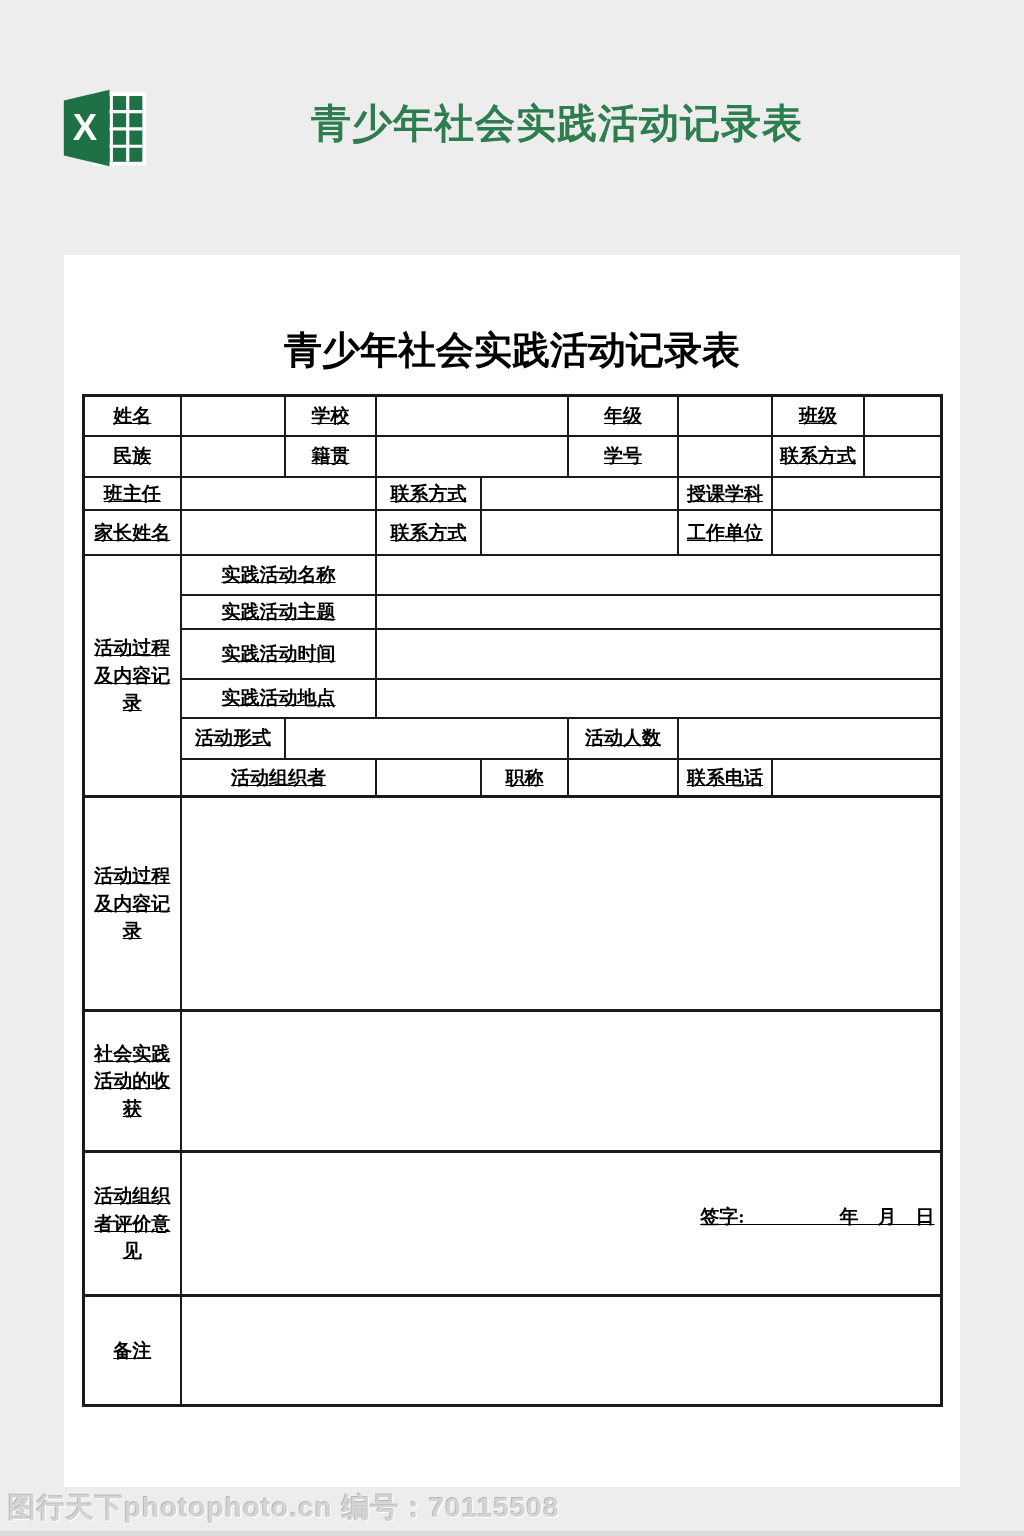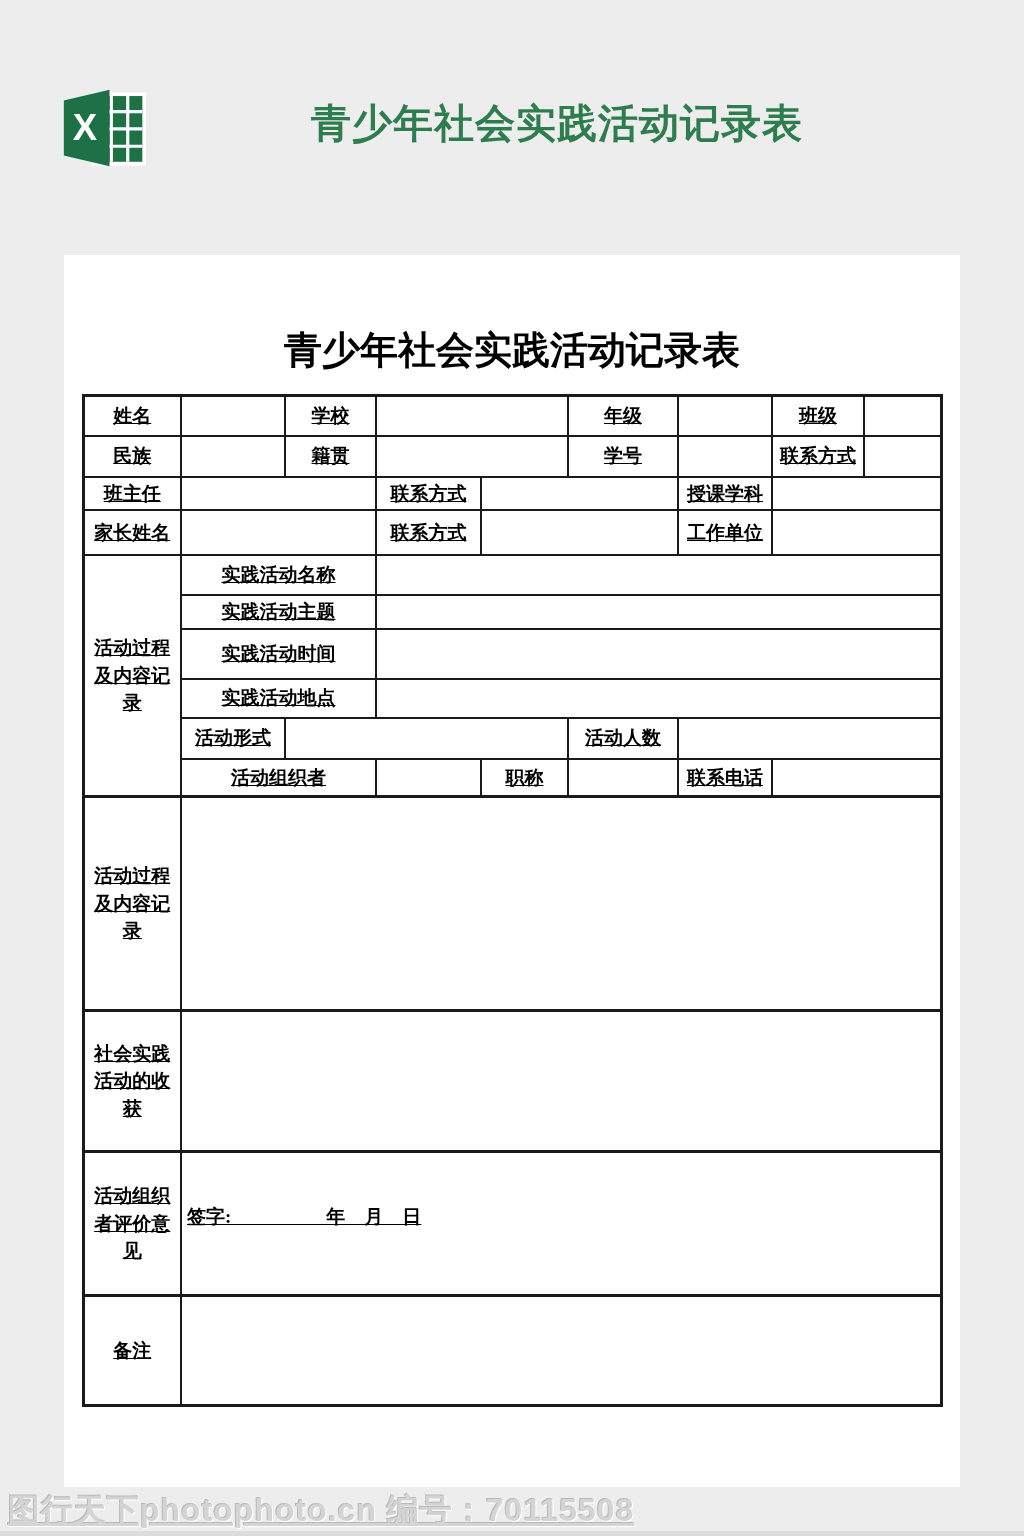--- a/index.html
+++ b/index.html
@@ -43,32 +43,31 @@
     text-decoration:underline;
   }
   table.record-form td {
     border:2px solid #1a1a1a;
     text-align:center; vertical-align:middle;
     padding:2px 5px; line-height:1.45;
     word-break:break-all; overflow:hidden;
   }
   tr.thick-top td { border-top-width:3px; }
   td.sig-cell { vertical-align:bottom; }
-  .sig-line { white-space:pre; text-align:left; padding-bottom:14px; }
+  .sig-line { white-space:pre; text-align:right; padding-bottom:14px; }
 
   
   .watermark-bar {
     position:absolute; left:0; top:1487px; width:1024px; height:49px;
   }
   .watermark-text {
     position:absolute; left:8px; top:2px;
-    font-size:32px; font-weight:bold; letter-spacing:1px;
+    font-size:28px; font-weight:bold; letter-spacing:1px;
     color:#d4d4d4;
     text-shadow:-1px -1px 0 #b9b9b9, 1px 1px 0 #ffffff;
-    text-decoration:underline;
   }
   .footer-strip {
     position:absolute; left:0; bottom:0; width:1024px; height:5px;
     background:#dcdcdc;
   }
 </style>
 </head>
 <body>
 
 <div class="promo-header">

